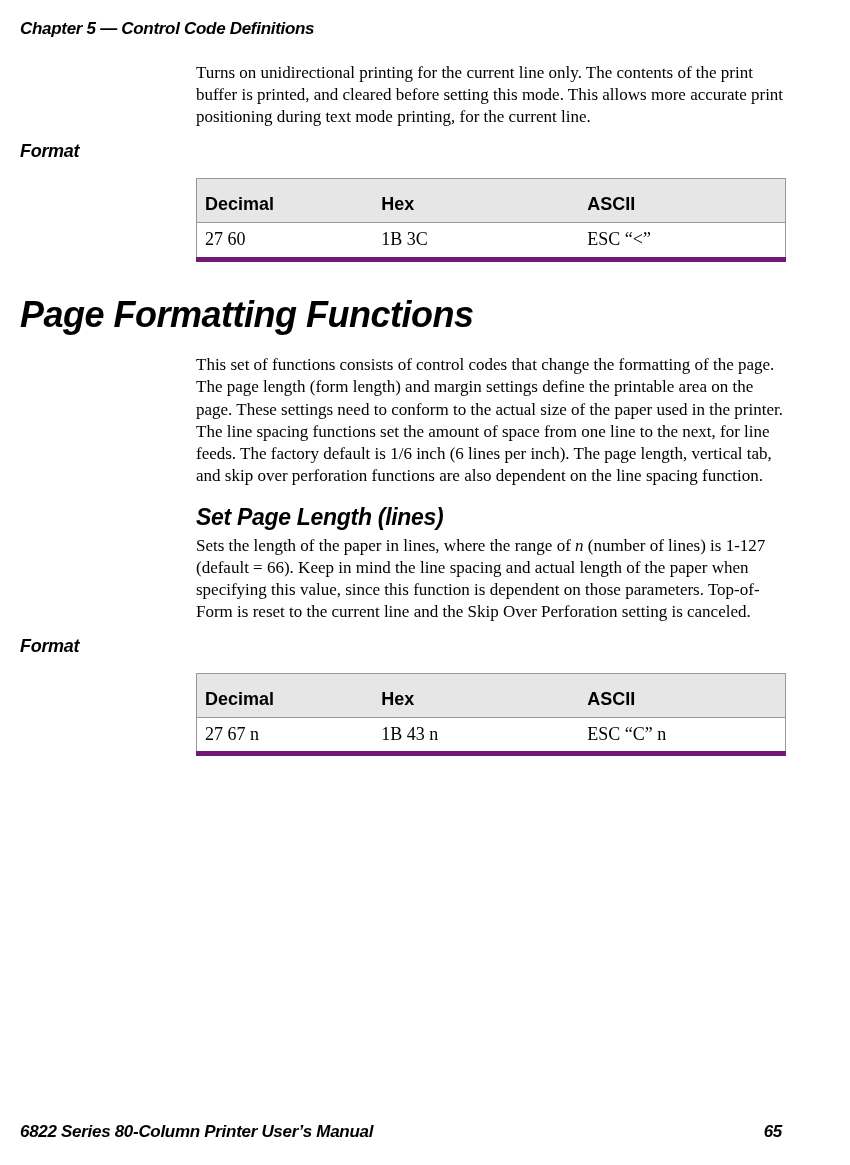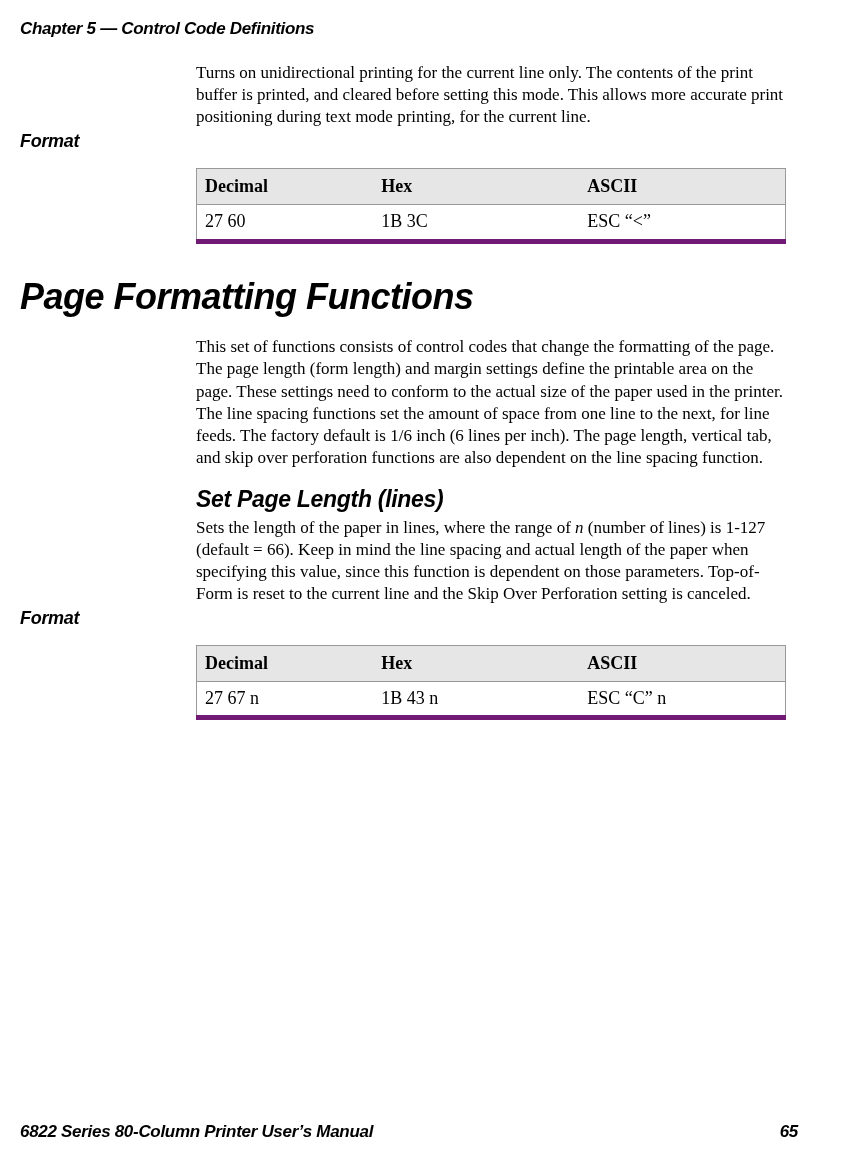--- a/index.html
+++ b/index.html
@@ -53,38 +53,38 @@
       line-height: 1.3;
     }
     .indent-block {
       margin-left: 176px;
     }
     .format-label {
       font-family: Arial, Helvetica, sans-serif;
       font-weight: bold;
       font-style: italic;
       font-size: 18px;
-      margin-top: 2px;
+      margin-top: 12px;
       margin-bottom: 14px;
       letter-spacing: -0.3px;
     }
     table.format-table {
       border-collapse: collapse;
       margin-left: 176px;
       width: 590px;
       font-family: Georgia, 'Times New Roman', serif;
       font-size: 18px;
     }
     table.format-table th {
       background: #e6e6e6;
       text-align: left;
-      font-family: Liberation Serif, serif;
+      font-family: Liberation Sans, sans-serif;
       font-weight: bold;
       font-style: normal;
-      padding: 6px 8px 6px 8px;
+      padding: 14px 8px 6px 8px;
       border-top: 1px solid #999;
       border-bottom: 1px solid #999;
     }
     table.format-table td {
       padding: 5px 8px 5px 8px;
       border-bottom: 5px solid #701a75;
       font-family: Georgia, 'Times New Roman', serif;
     }
     table.format-table th:first-child, table.format-table td:first-child {
       border-left: 1px solid #999;
@@ -95,21 +95,21 @@
     }
     table.format-table th:last-child, table.format-table td:last-child {
       border-right: 1px solid #999;
       width: 35%;
     }
     .em { font-style: italic; }
     .footer {
       position: absolute;
       bottom: 22px;
       left: 20px;
-      right: 52px;
+      right: 68px;
       display: flex;
       justify-content: space-between;
       font-family: Arial, Helvetica, sans-serif;
       font-weight: bold;
       font-style: italic;
       font-size: 17px;
       letter-spacing: -0.3px;
     }
   </style>
 </head>

